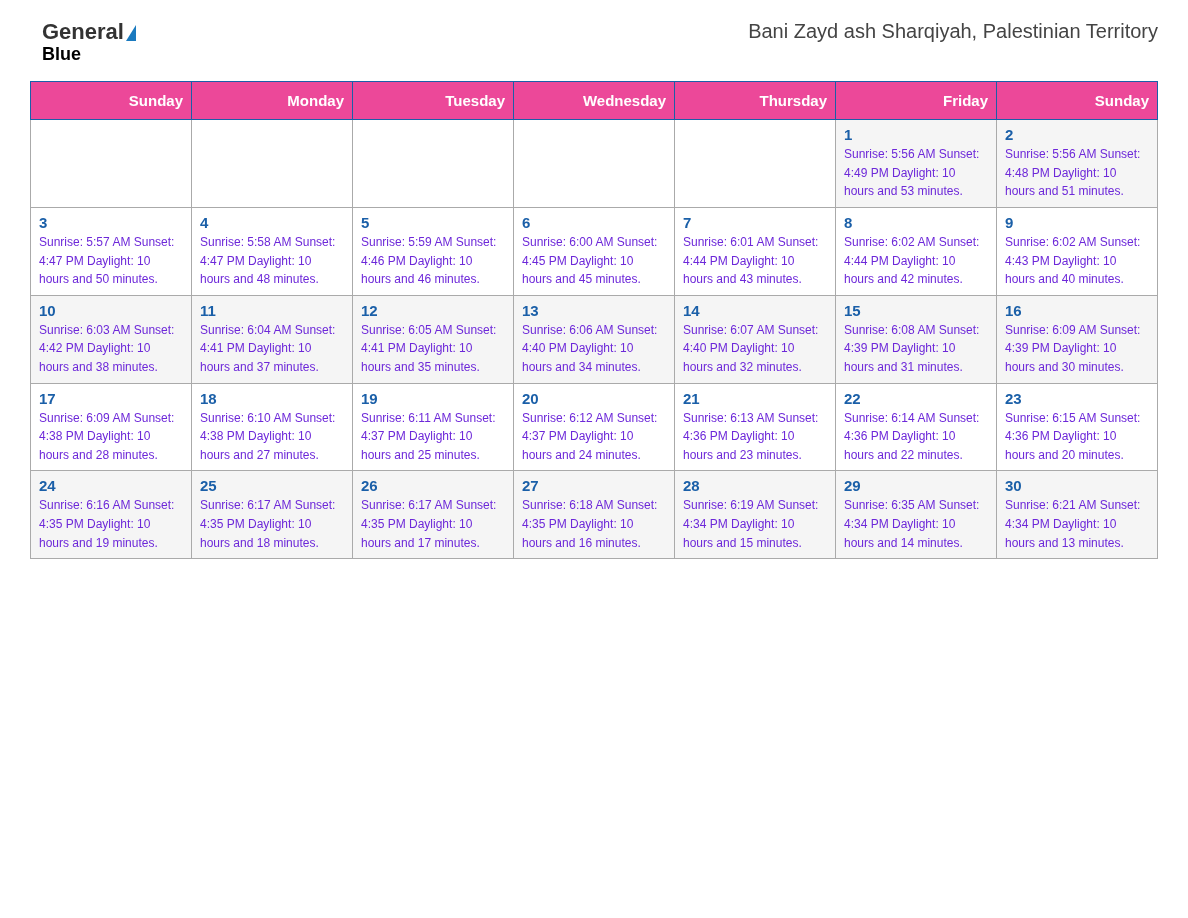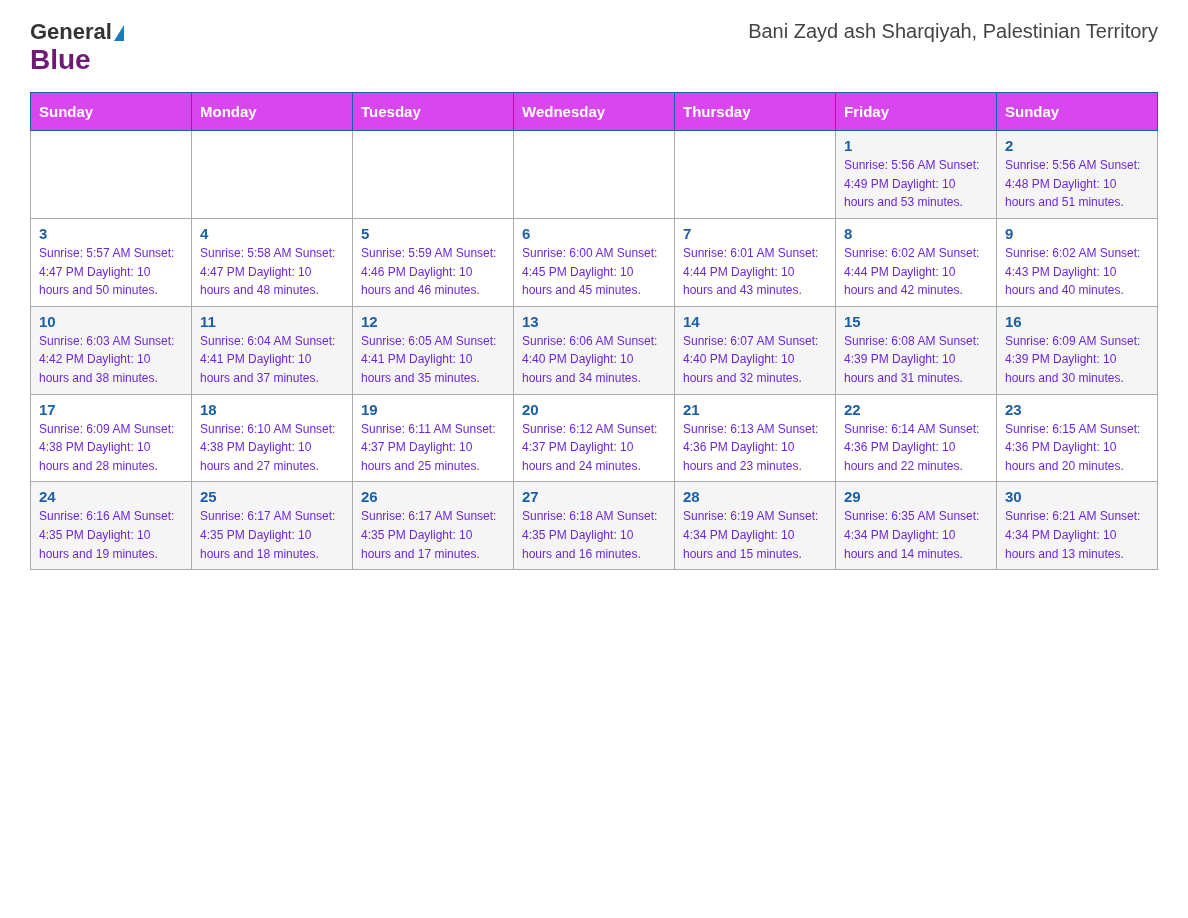--- a/index.html
+++ b/index.html
@@ -12,30 +12,31 @@
     .header {
       display: flex;
       justify-content: space-between;
       align-items: flex-start;
       margin-bottom: 10px;
     }
     .logo {
       display: flex;
       flex-direction: column;
       align-items: flex-start;
+      margin-left: 12px;
     }
     .logo-text {
       font-size: 22px;
       font-weight: bold;
       color: #333;
       line-height: 1.1;
     }
     .logo-blue {
-      color: #701a75;
-      font-size: 28px;
+      color: #000000;
+      font-size: 18px;
       font-weight: bold;
     }
     .logo-triangle {
       display: inline-block;
       width: 0;
       height: 0;
       border-left: 10px solid transparent;
       border-bottom: 16px solid #1a7abf;
       margin-left: 2px;
       vertical-align: middle;
@@ -52,26 +53,26 @@
     .subtitle {
       font-size: 20px;
       color: #444;
     }
     .calendar {
       width: 100%;
       border-collapse: collapse;
       margin-top: 16px;
     }
     .calendar thead th {
-      background-color: #d946ef;
+      background-color: #ec4899;
       color: #fff;
       font-size: 15px;
       font-weight: bold;
       padding: 10px 8px;
-      text-align: left;
+      text-align: right;
       border: 1px solid #1a5fa8;
     }
     .calendar tbody td {
       border: 1px solid #aaa;
       vertical-align: top;
       padding: 6px 8px;
       font-size: 12.5px;
       color: #222;
       width: 14.28%;
       min-height: 90px;

